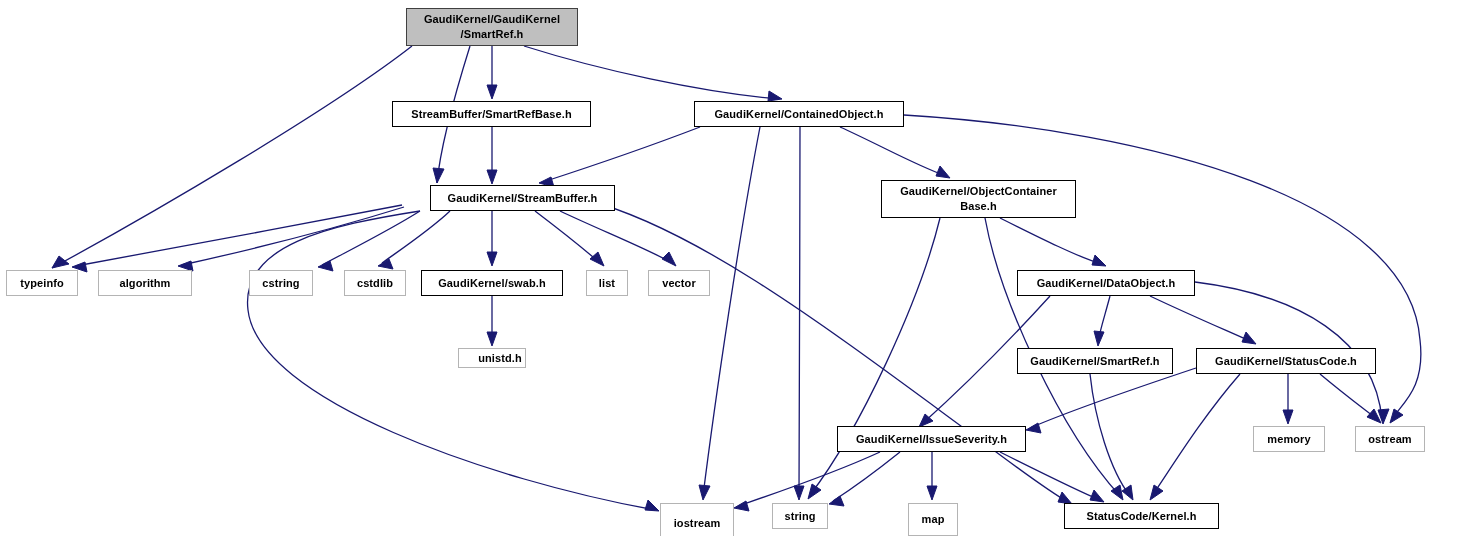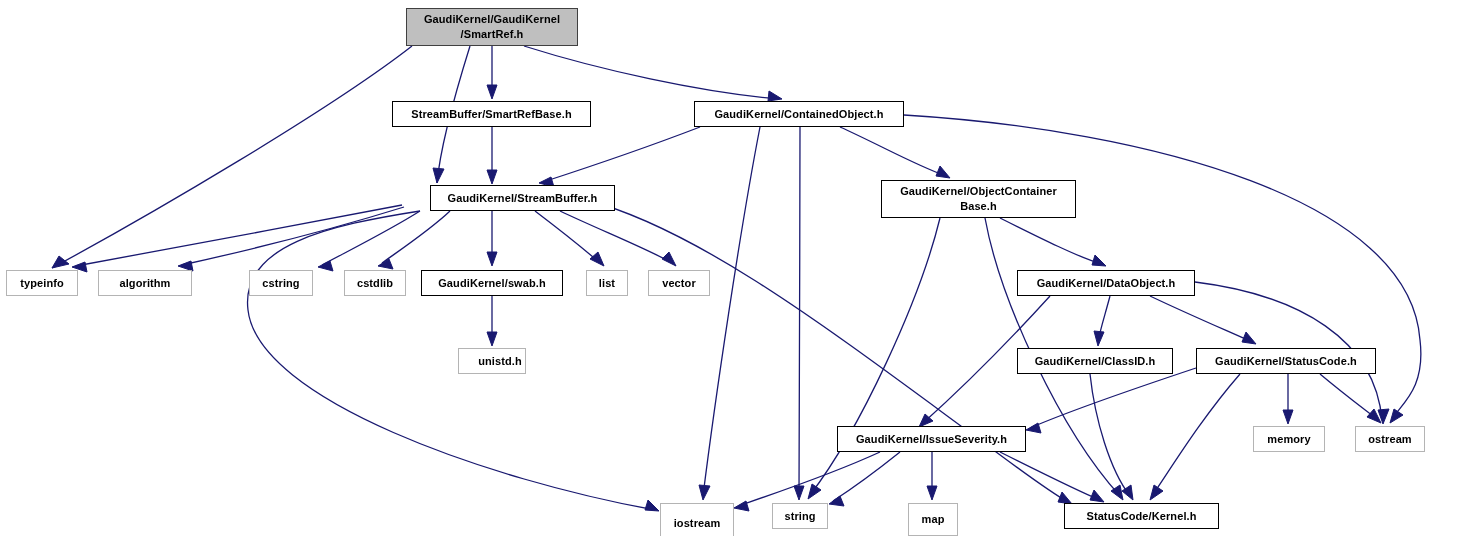--- a/index.html
+++ b/index.html
@@ -149,22 +149,22 @@
       <div class="node kind-local" style="left: 881px; top: 180px; width: 195px; height: 38px;">GaudiKernel/ObjectContainer
 Base.h</div>
       <div class="node kind-system" style="left: 6px; top: 270px; width: 72px; height: 26px;">typeinfo</div>
       <div class="node kind-system" style="left: 98px; top: 270px; width: 94px; height: 26px;">algorithm</div>
       <div class="node kind-system" style="left: 249px; top: 270px; width: 64px; height: 26px;">cstring</div>
       <div class="node kind-system" style="left: 344px; top: 270px; width: 62px; height: 26px;">cstdlib</div>
       <div class="node kind-local" style="left: 421px; top: 270px; width: 142px; height: 26px;">GaudiKernel/swab.h</div>
       <div class="node kind-system" style="left: 586px; top: 270px; width: 42px; height: 26px;">list</div>
       <div class="node kind-system" style="left: 648px; top: 270px; width: 62px; height: 26px;">vector</div>
       <div class="node kind-local" style="left: 1017px; top: 270px; width: 178px; height: 26px;">GaudiKernel/DataObject.h</div>
-      <div class="node kind-system" style="left: 458px; top: 348px; width: 68px; height: 26px; padding-left: 16px;">unistd.h</div>
-      <div class="node kind-local" style="left: 1017px; top: 348px; width: 156px; height: 26px;">GaudiKernel/ClassID.h</div>
+      <div class="node kind-system" style="left: 458px; top: 348px; width: 68px; height: 20px; padding-left: 16px;">unistd.h</div>
+      <div class="node kind-local" style="left: 1017px; top: 348px; width: 156px; height: 26px;">GaudiKernel/SmartRef.h</div>
       <div class="node kind-local" style="left: 1196px; top: 348px; width: 180px; height: 26px;">GaudiKernel/StatusCode.h</div>
       <div class="node kind-local" style="left: 837px; top: 426px; width: 189px; height: 26px;">GaudiKernel/IssueSeverity.h</div>
       <div class="node kind-system" style="left: 1253px; top: 426px; width: 72px; height: 26px;">memory</div>
       <div class="node kind-system" style="left: 1355px; top: 426px; width: 70px; height: 26px;">ostream</div>
       <div class="node kind-system" style="left: 660px; top: 503px; width: 74px; height: 40px;">iostream</div>
       <div class="node kind-system" style="left: 772px; top: 503px; width: 56px; height: 26px;">string</div>
       <div class="node kind-system" style="left: 908px; top: 503px; width: 50px; height: 33px;">map</div>
       <div class="node kind-local" style="left: 1064px; top: 503px; width: 155px; height: 26px;">StatusCode/Kernel.h</div>
     </div>
 

